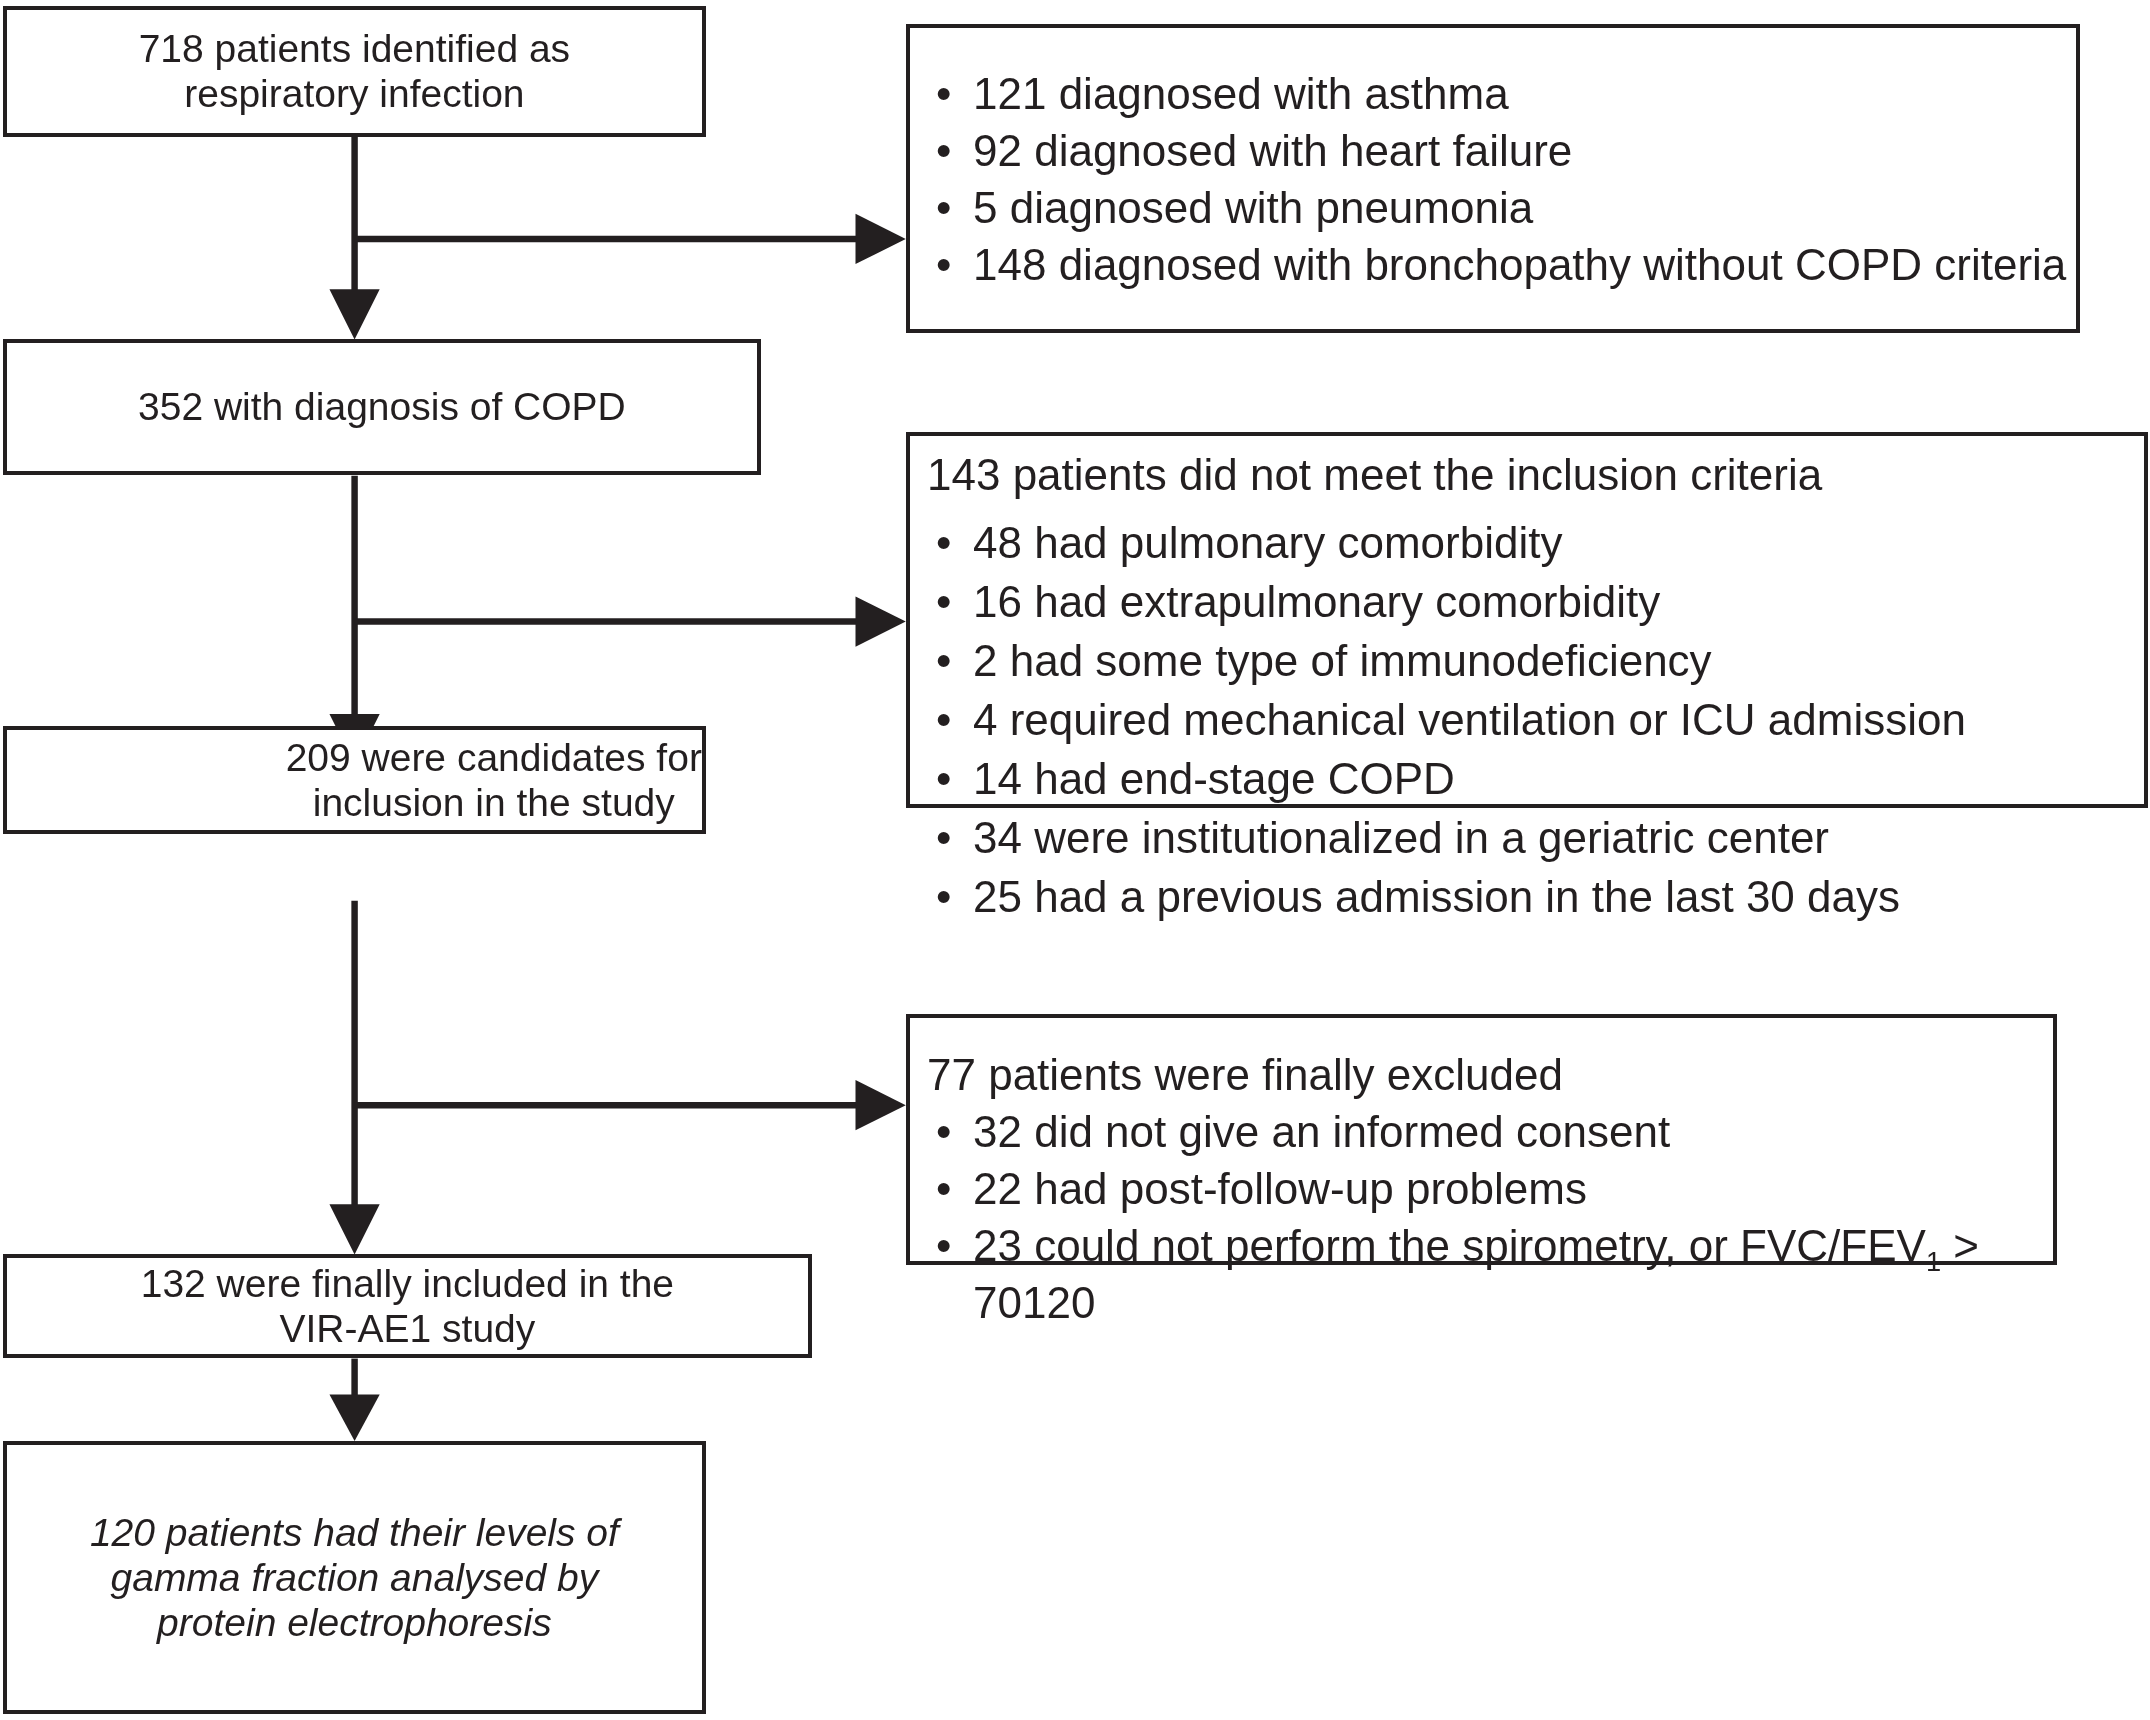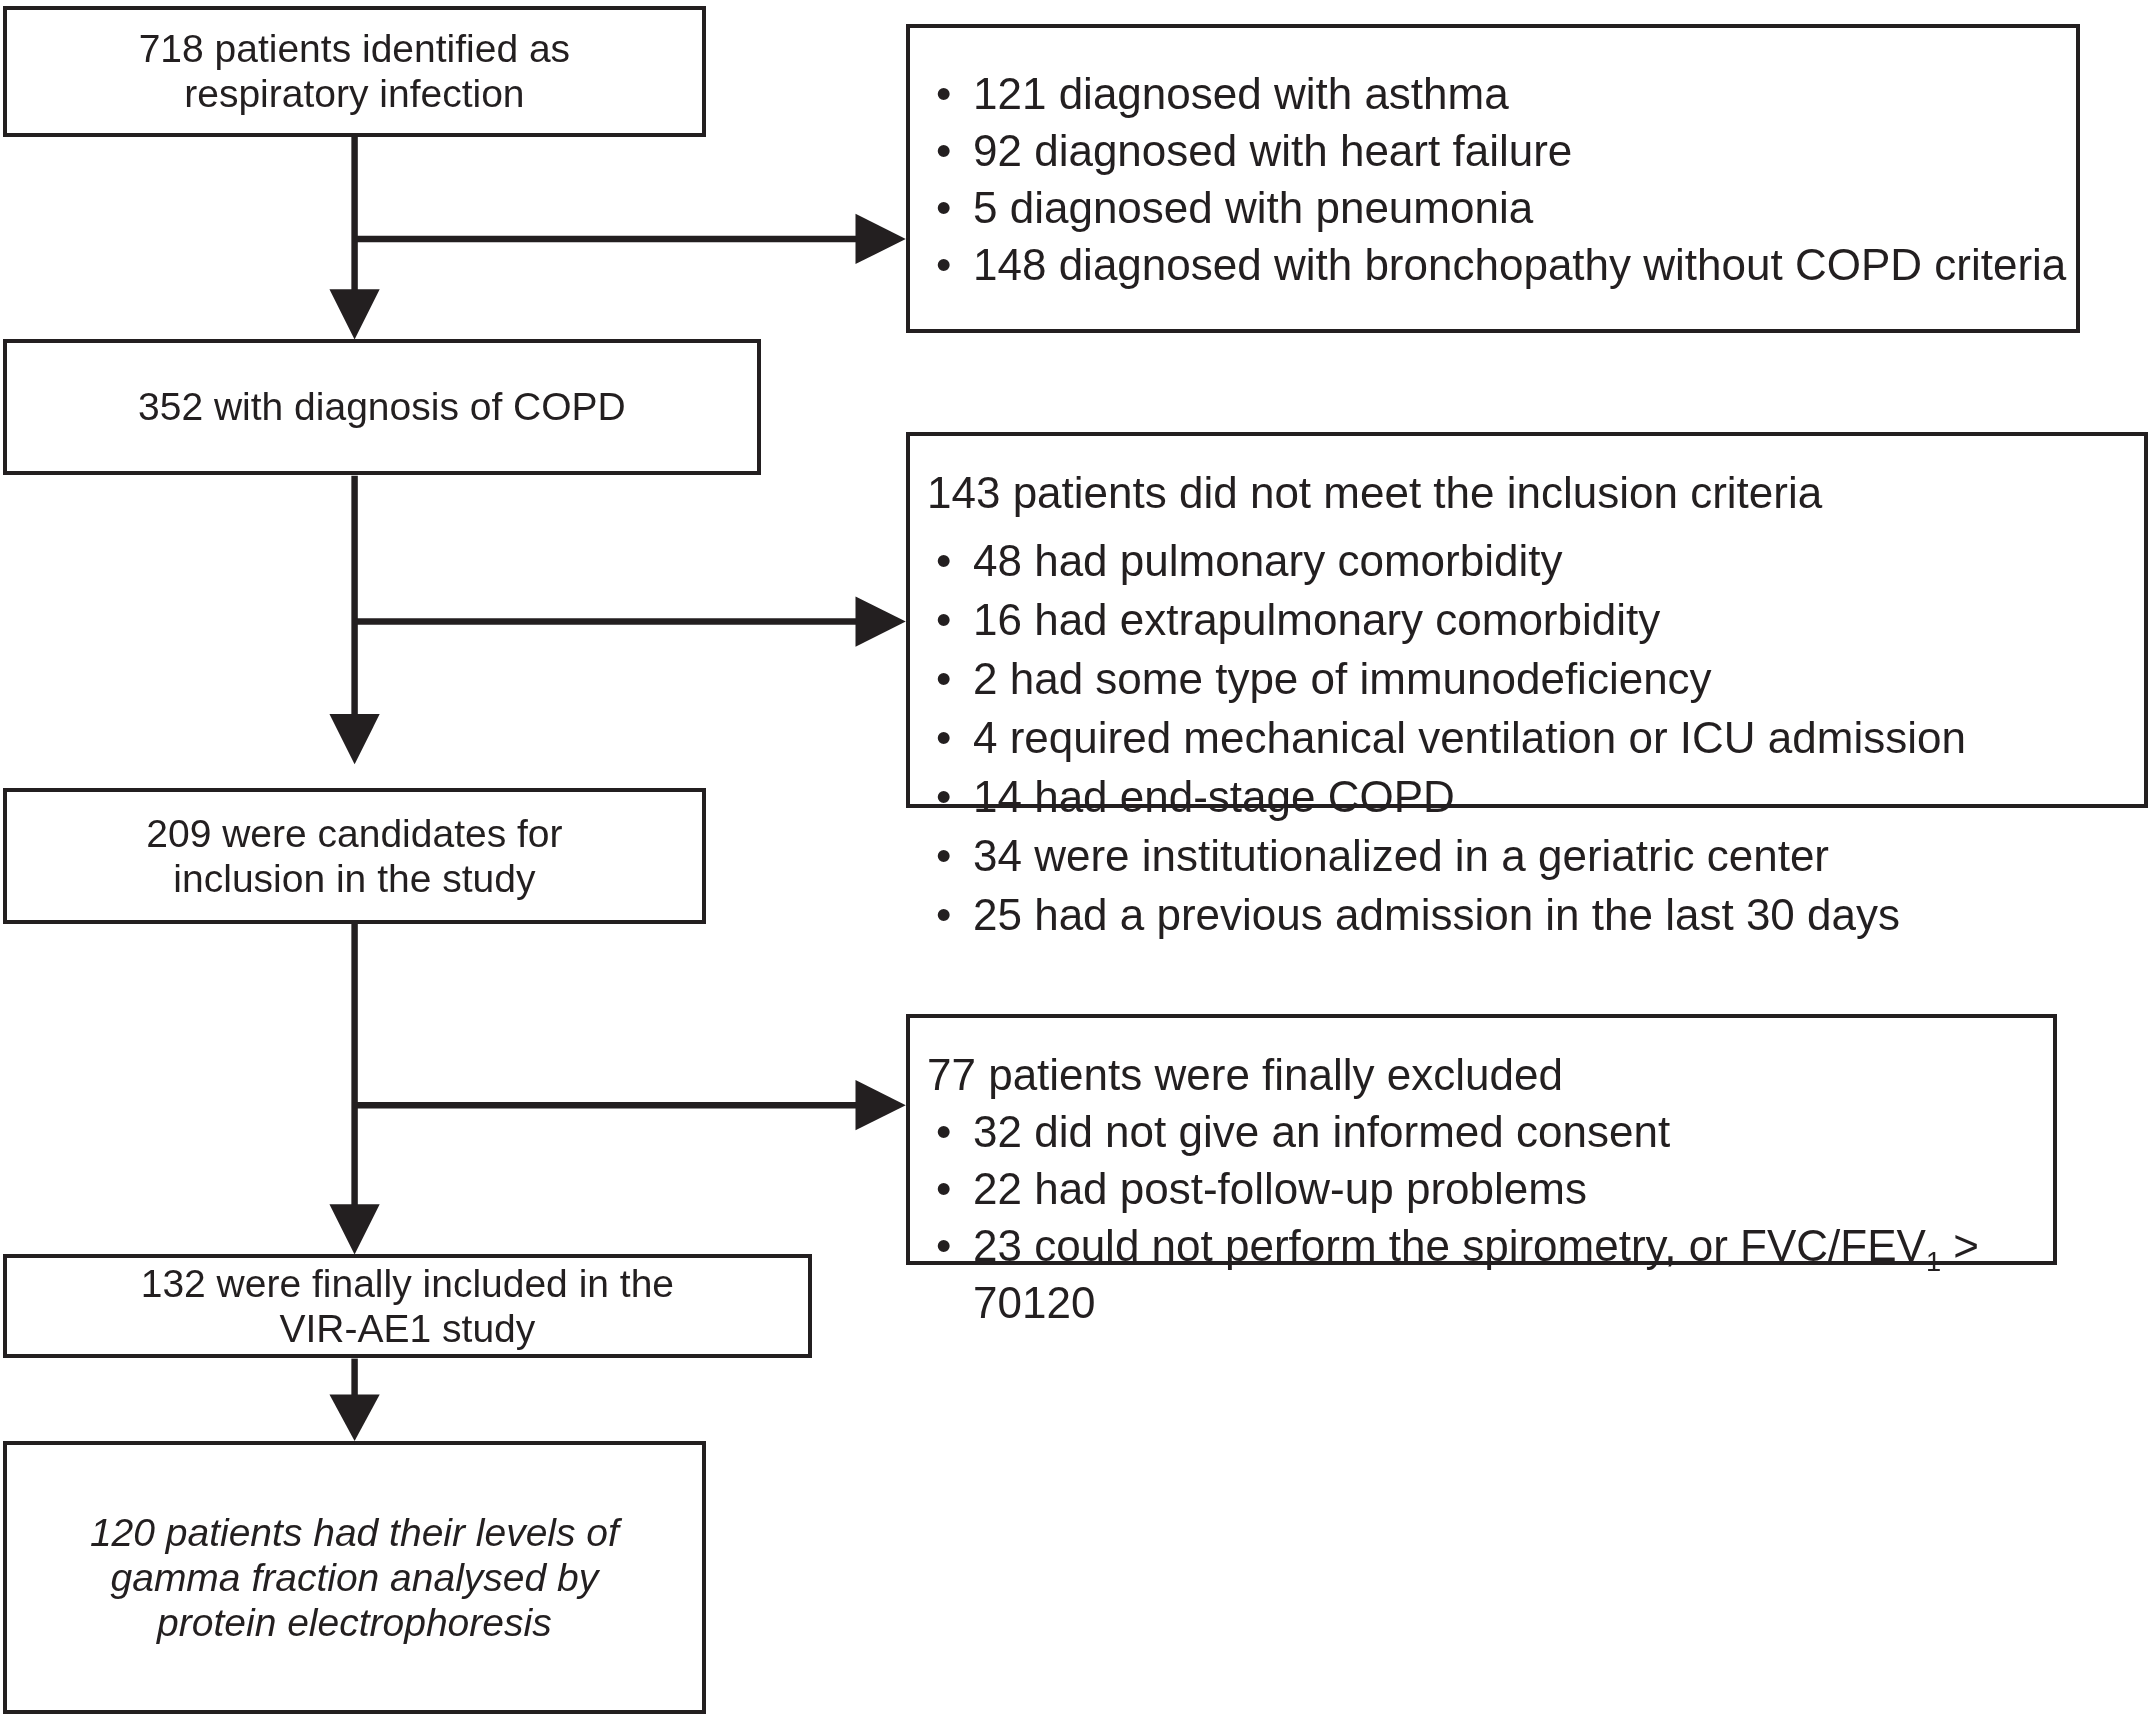--- a/index.html
+++ b/index.html
@@ -30,35 +30,35 @@
     display: flex;
     align-items: center;
     justify-content: center;
     text-align: center;
     font-size: 39px;
     line-height: 1.16;
   }
   .fbox .ftext { white-space: pre-line; }
   .l1 { left: 2.9px;  top: 5.7px;    width: 703px; height: 131px; }
   .l2 { left: 2.9px;  top: 339px;  width: 758px; height: 136px; }
-  .l3 { left: 2.9px;  top: 788px; width: 703px; height: 136px; }
+  .l3 { left: 2.9px;  top: 726px; width: 703px; height: 108px; justify-content: flex-end; }
   .l4 { left: 2.9px;  top: 1254px; width: 809px; height: 104px; }
   .l5 { left: 2.9px;  top: 1441px; width: 703px; height: 273px; font-style: italic; }
   .sbox {
     position: absolute;
     box-sizing: border-box;
     border: 4.3px solid #231f20;
     background: #ffffff;
     font-size: 44px;
   }
   .r1 {
     left: 906px; top: 24px; width: 1174px; height: 309px;
     display: flex; flex-direction: column; justify-content: center;
   }
-  .r2 { left: 906px; top: 432px;  width: 1242px; height: 376px; padding-top: 28px; }
+  .r2 { left: 906px; top: 432px;  width: 1242px; height: 376px; padding-top: 10px; }
   .r3 { left: 906px; top: 1014px; width: 1151px; height: 251px; padding-top: 28px; }
   .shead { padding-left: 17px; line-height: 57px; }
   .r2 .shead { margin-bottom: 10px; }
   .sbox ul { list-style: none; margin: 0; padding: 0; }
   .sbox li {
     position: relative;
     padding-left: 63px;
     line-height: 59px;
   }
   .r1 li, .r3 li { line-height: 57px; }

